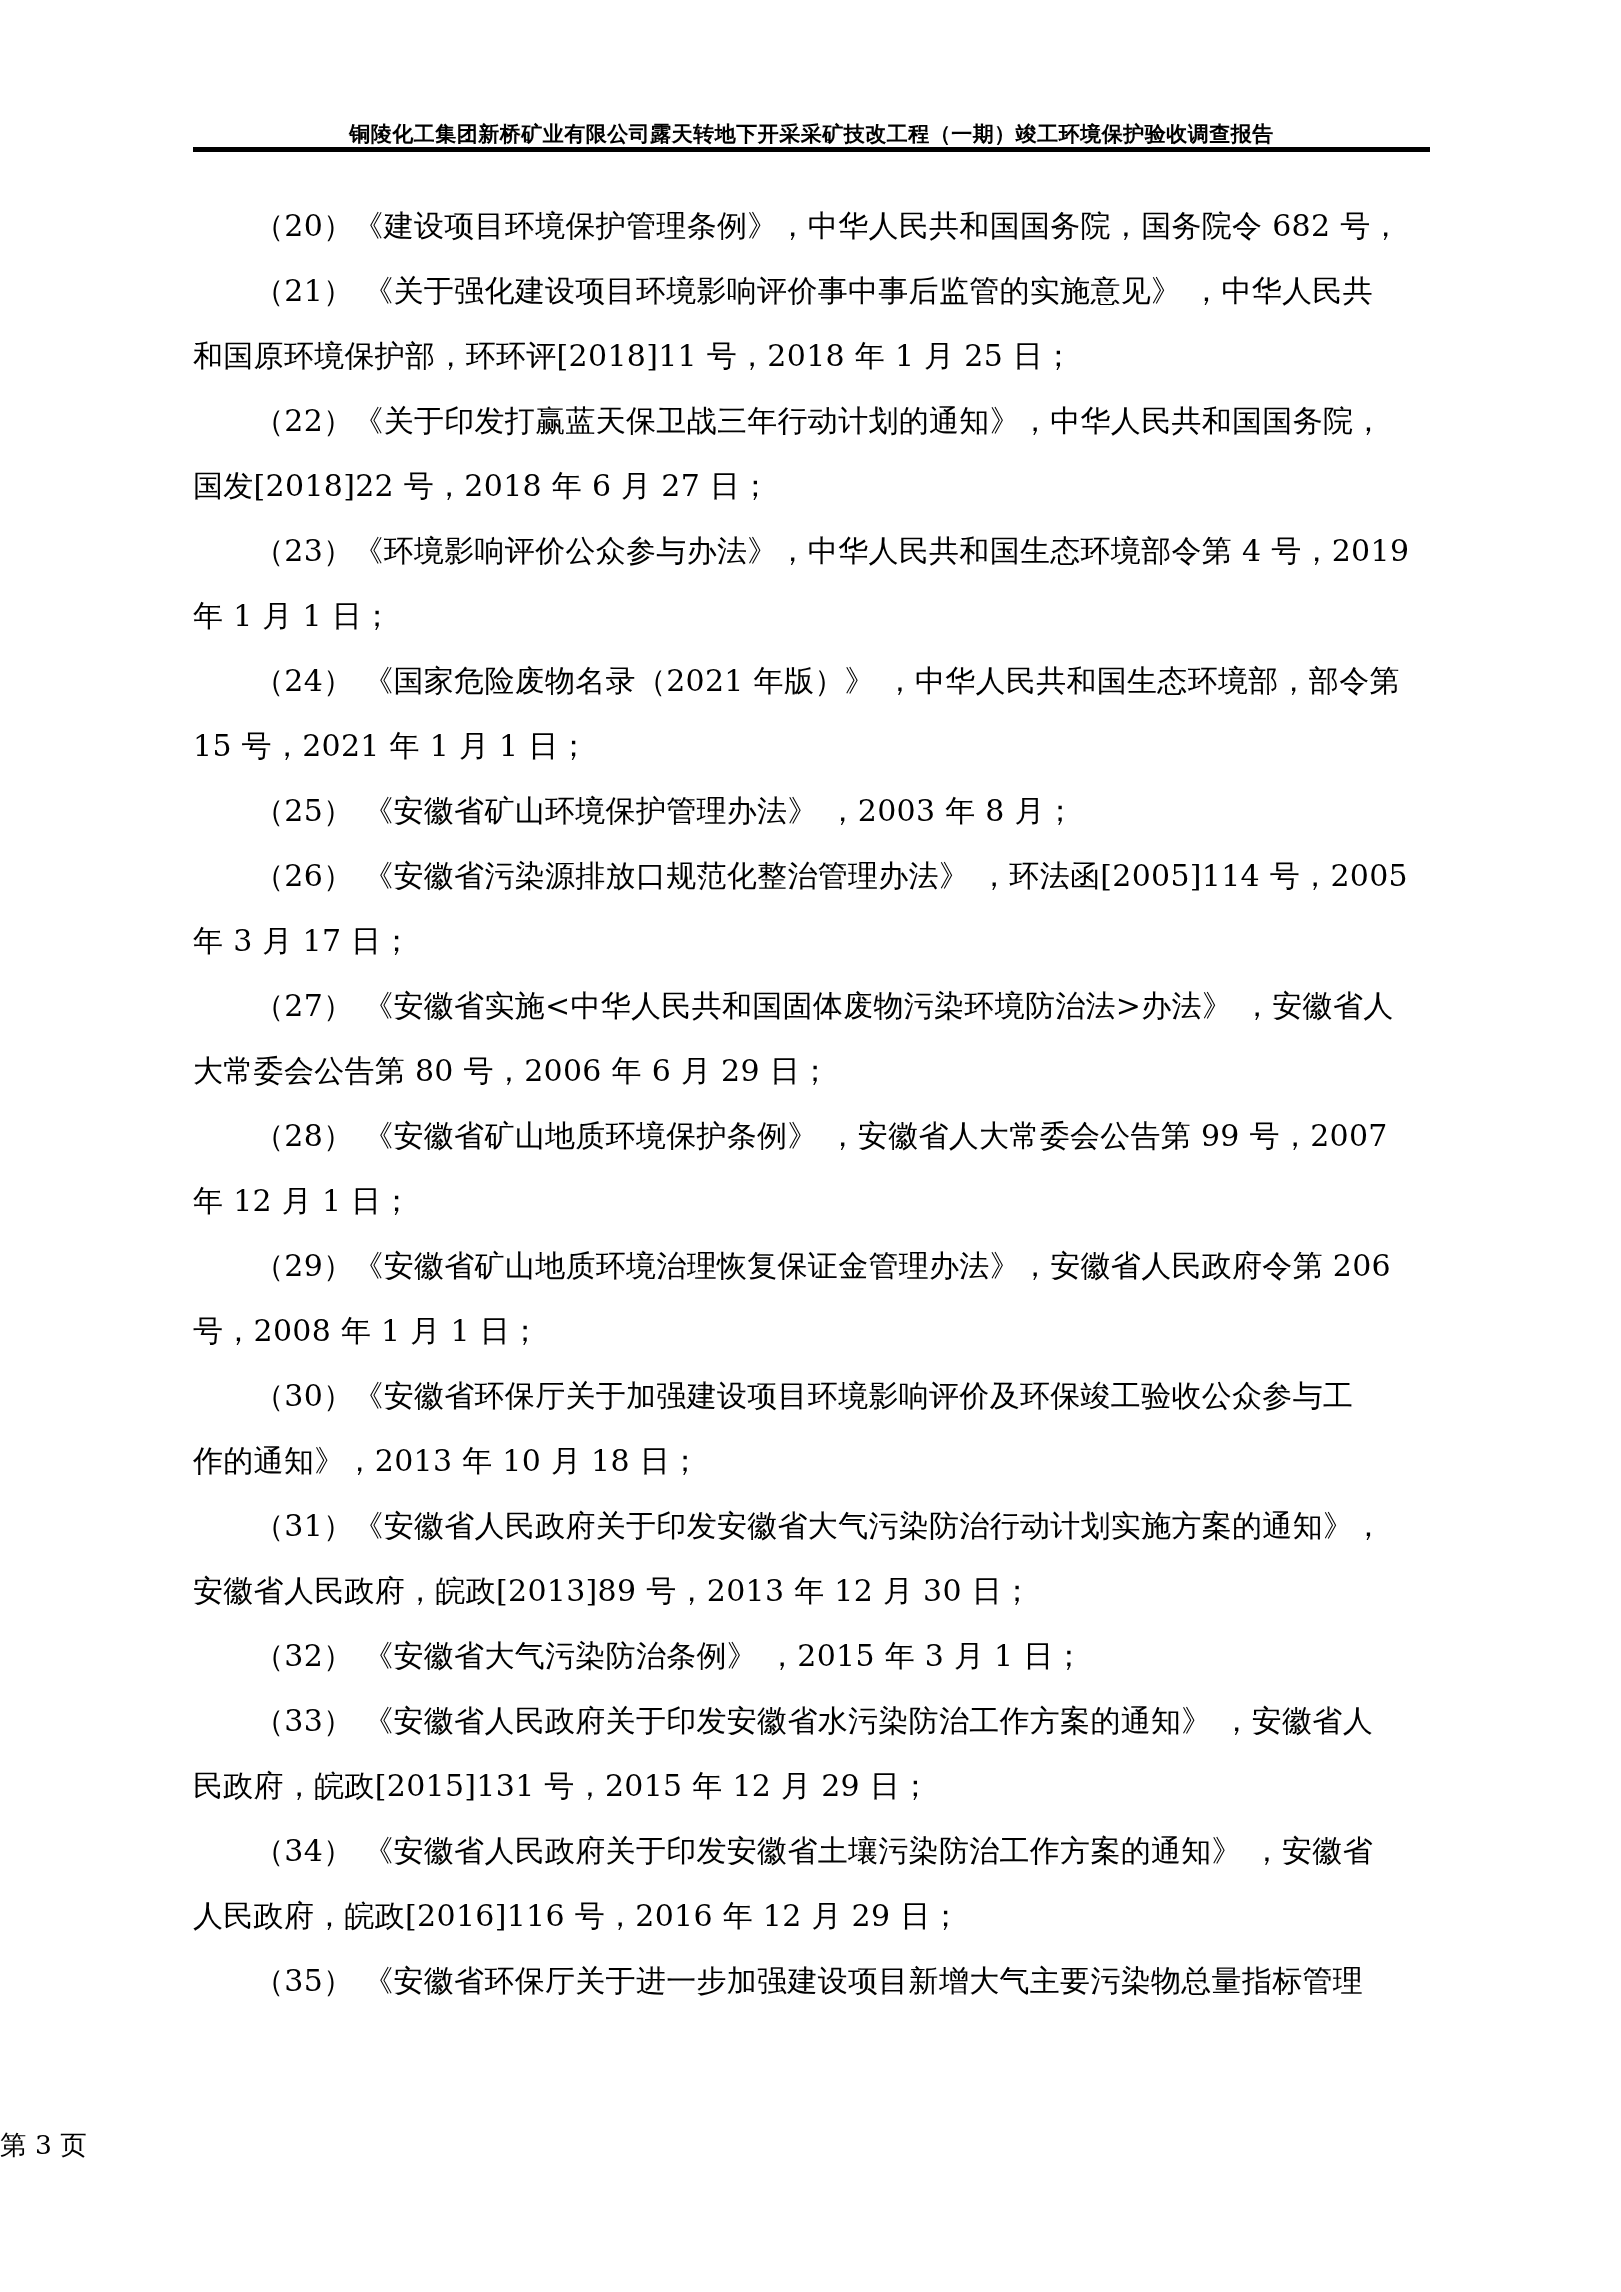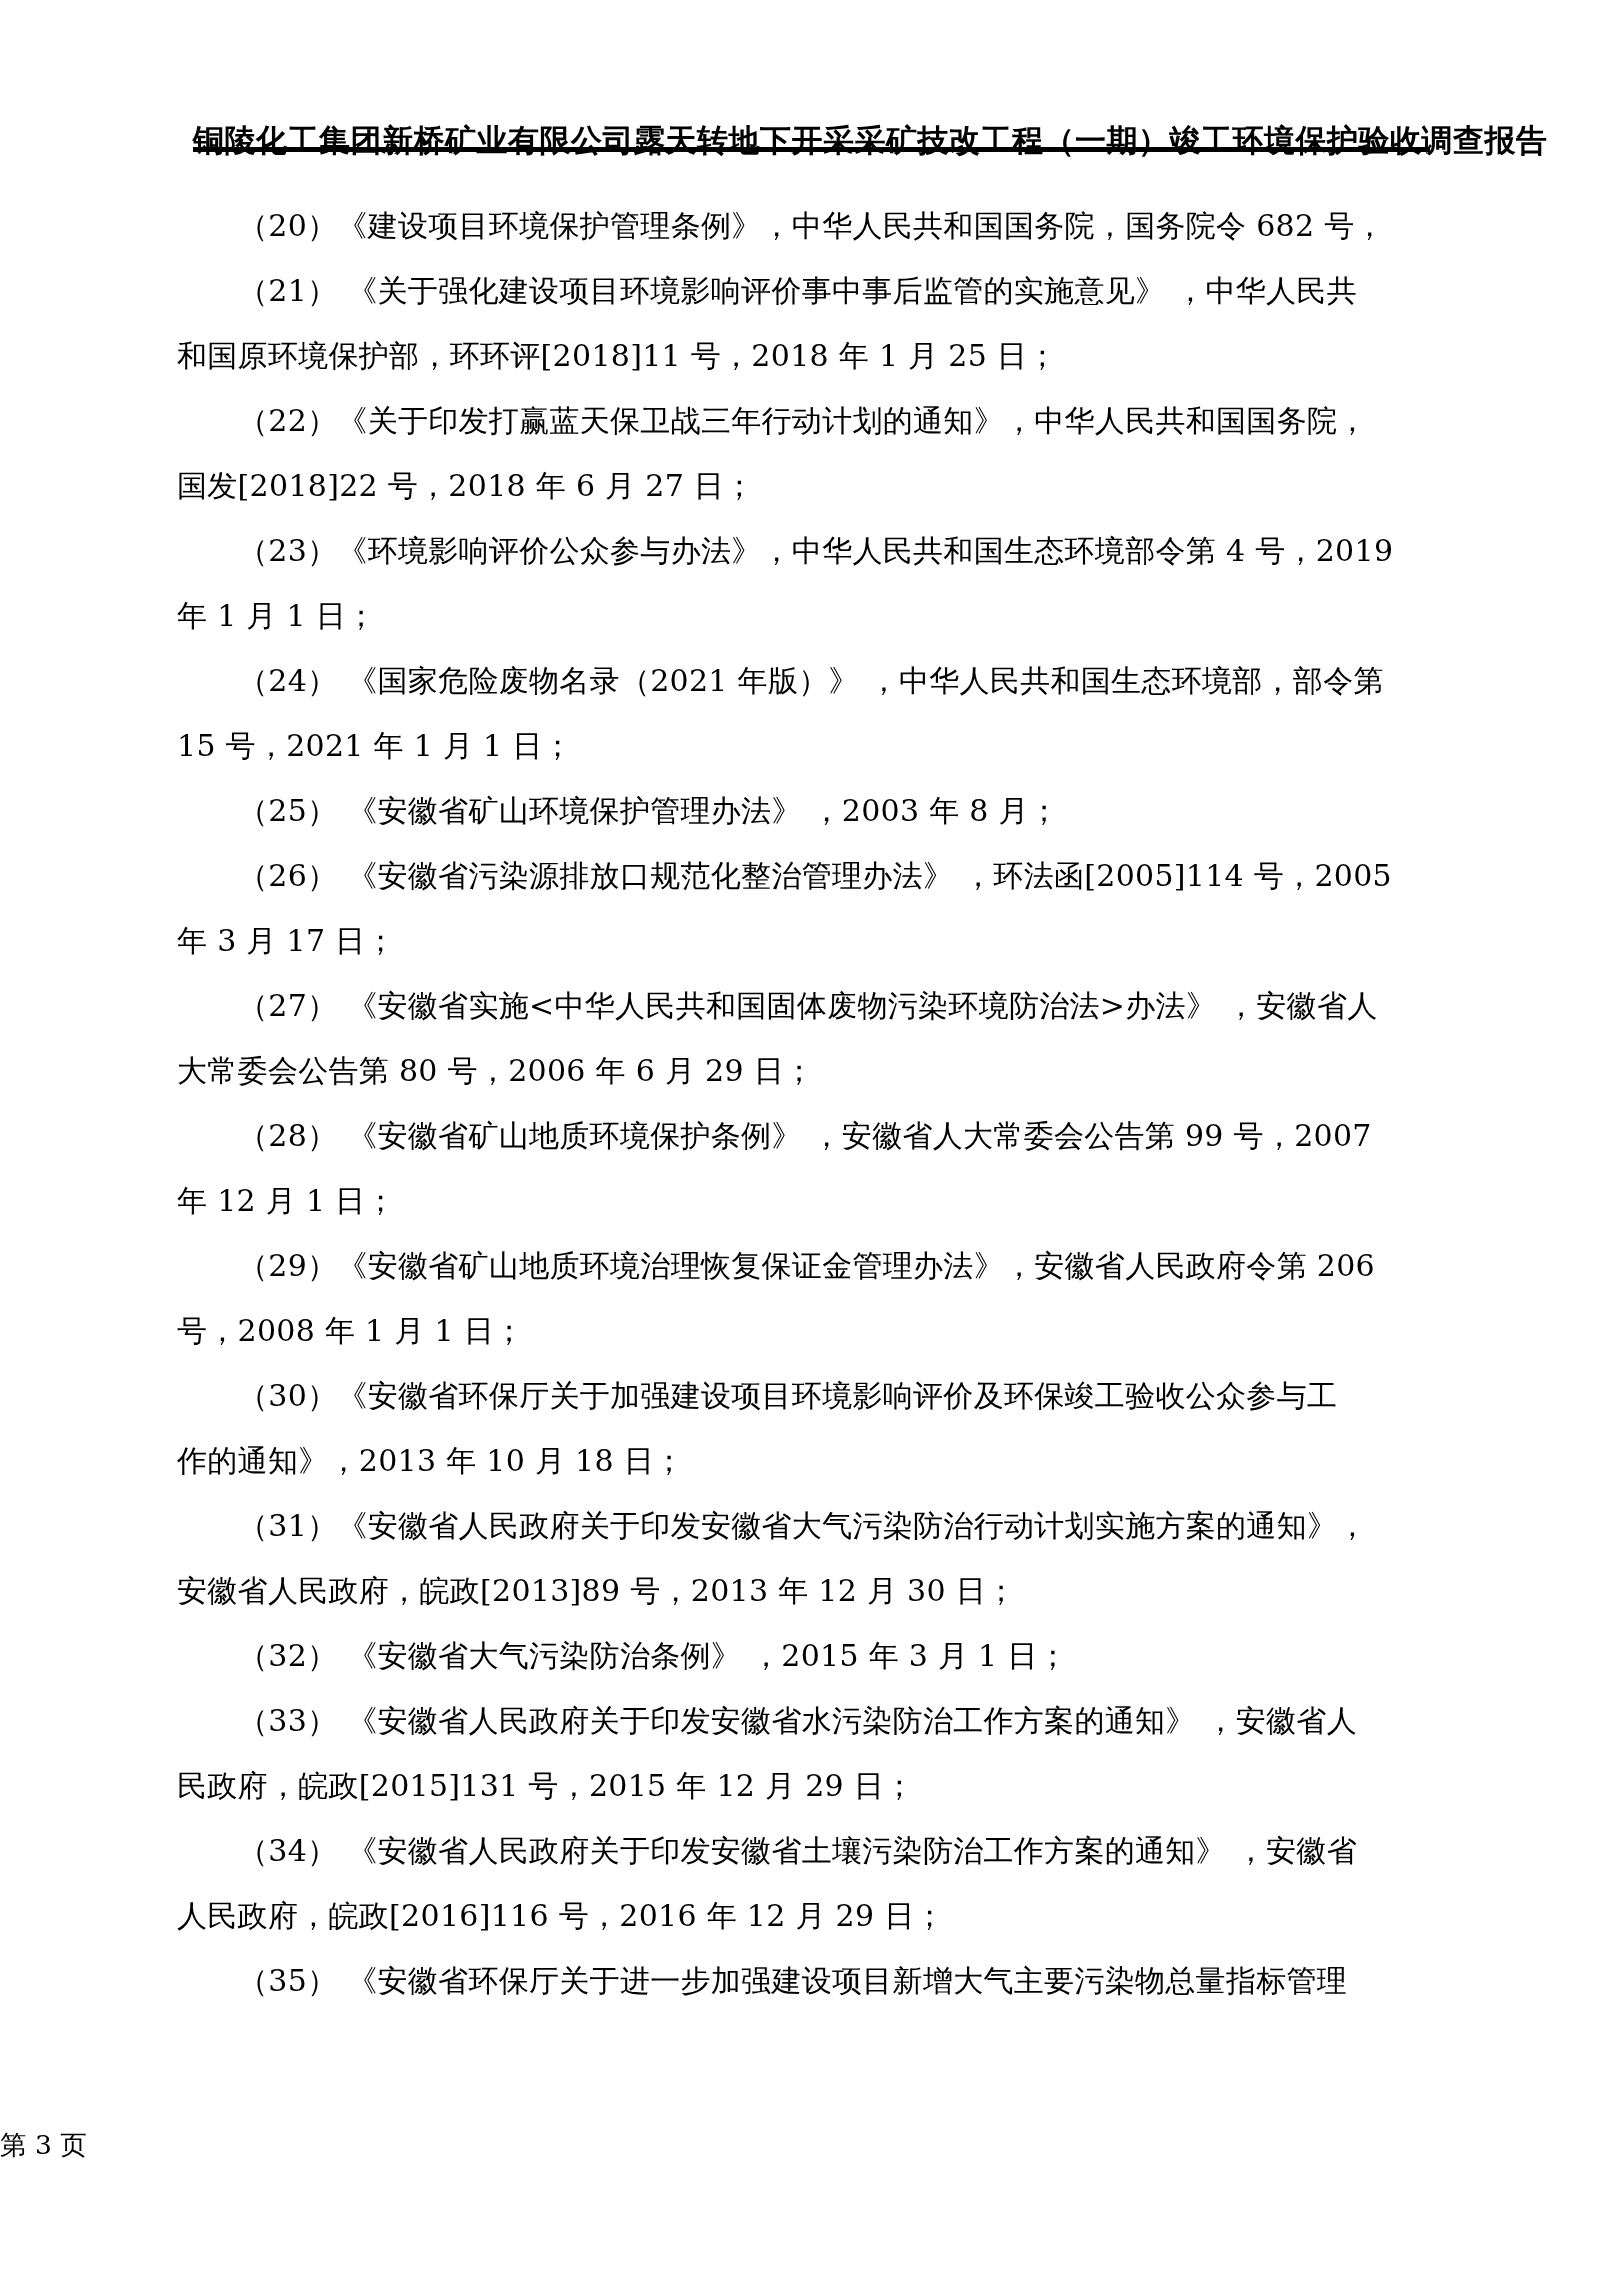--- a/index.html
+++ b/index.html
@@ -15,37 +15,37 @@
     font-family: "DejaVu Serif", "Liberation Serif", serif;
     color: #000000;
     overflow: hidden;
   }
   .header-title {
     position: absolute;
     top: 120px;
     left: 193px;
     width: 1237px;
     text-align: center;
-    font-size: 31px;
+    font-size: 21px;
     font-weight: bold;
     letter-spacing: 0.5px;
     white-space: nowrap;
   }
   .header-rule {
     position: absolute;
     top: 147px;
     left: 193px;
     width: 1237px;
     height: 4.9px;
     background: #000000;
   }
   .body-text {
     position: absolute;
     top: 193px;
-    left: 177px;
+    left: 193px;
     width: 1262px;
     font-size: 30px;
     line-height: 65px;
   }
   .body-line {
     white-space: nowrap;
     letter-spacing: 0.3px;
   }
   .body-line.indent {
     padding-left: 61px;

